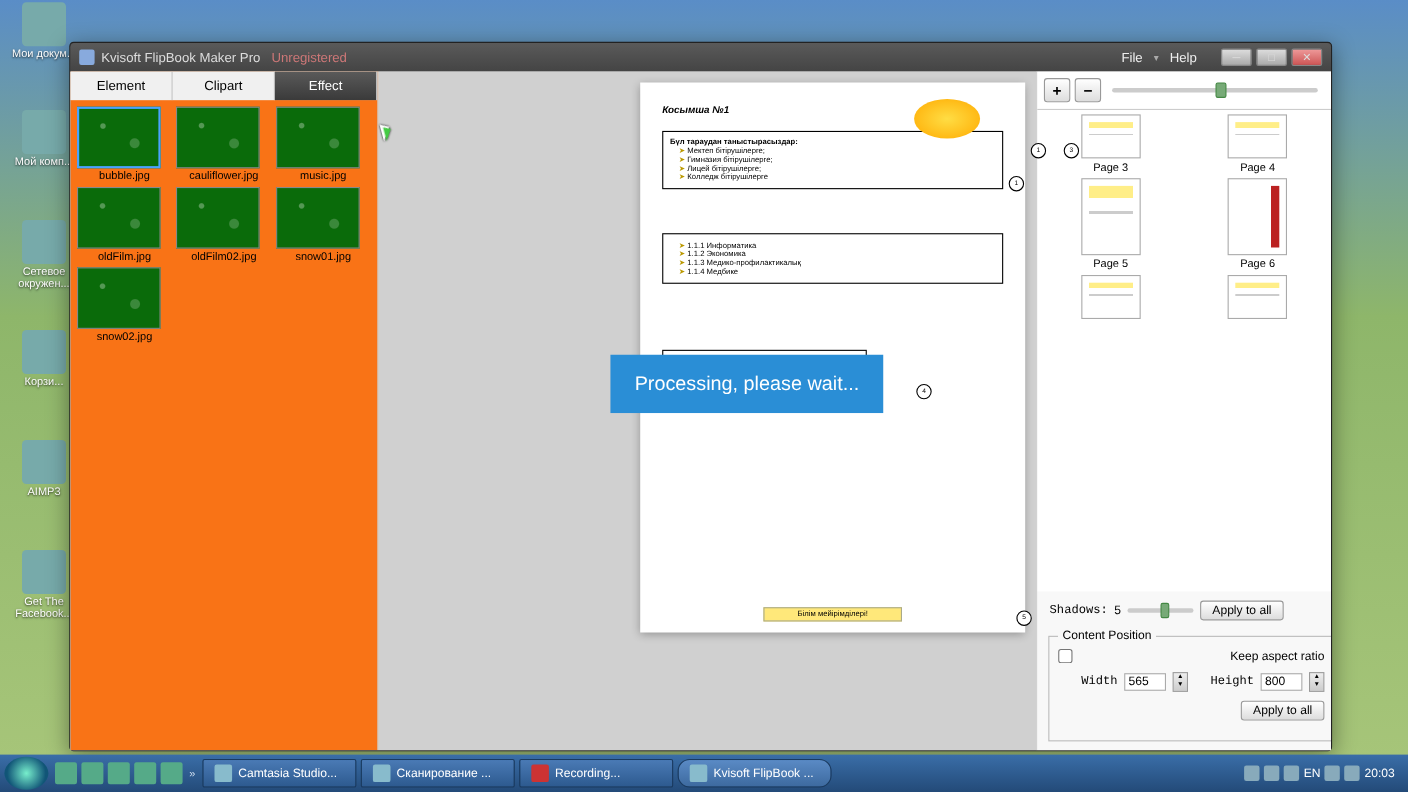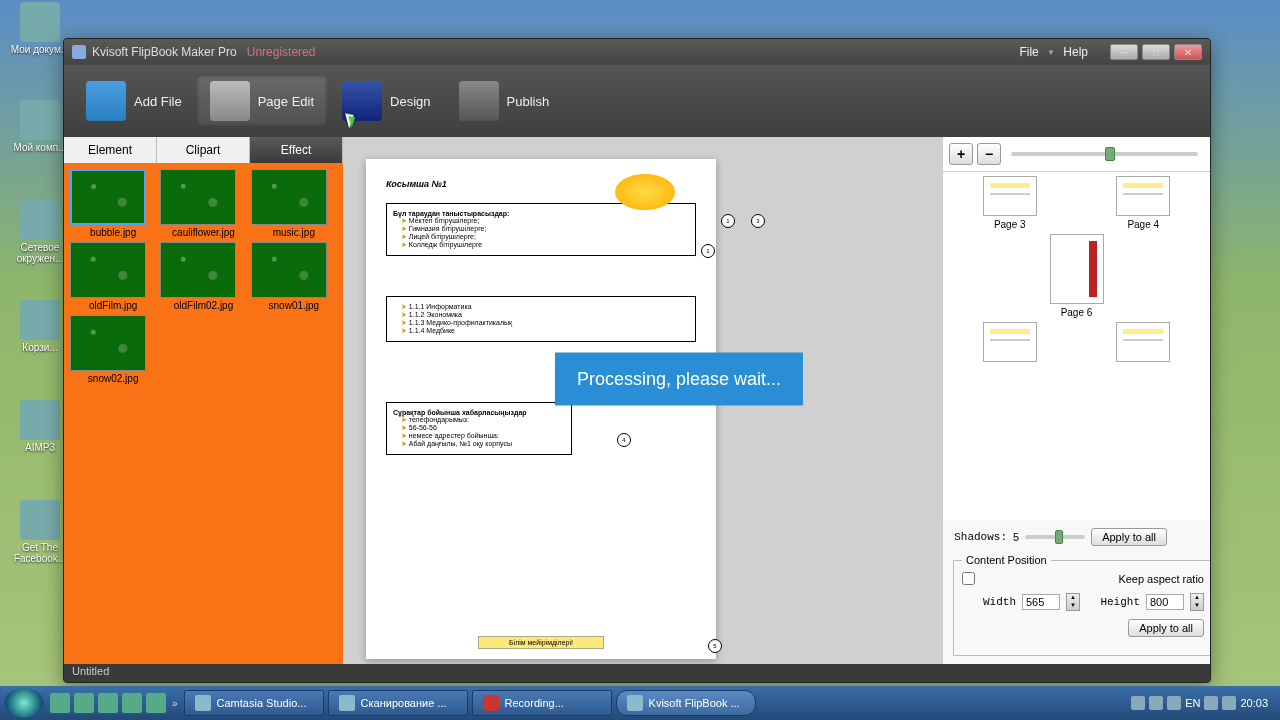--- a/index.html
+++ b/index.html
@@ -38,21 +38,21 @@
 .tab-row { display: flex; background: #e0e0e0; }
 .tab { flex: 1; text-align: center; padding: 6px 0; font-size: 12px; border-right: 1px solid #bbb; cursor: pointer; background: #f0f0f0; }
 .tab.active { background: linear-gradient(#5a5a5a,#3a3a3a); color: #fff; }
 .effect-grid { padding: 6px; display: grid; grid-template-columns: repeat(3,1fr); gap: 4px; }
 .effect-item { text-align: center; font-size: 10px; }
 .effect-thumb { width: 76px; height: 56px; background: #0a6b0a; border: 1px solid #888; margin-bottom: 2px; position: relative; }
 .effect-item.selected .effect-thumb { border: 2px solid #4aa3ff; }
 .effect-thumb::after { content:""; position:absolute; inset:0; background: radial-gradient(circle at 30% 30%, rgba(255,255,255,.3) 2px, transparent 3px), radial-gradient(circle at 70% 60%, rgba(255,255,255,.2) 4px, transparent 5px); }
 
 
-.center { flex: 1; background: #d0d0d0; display: flex; justify-content: flex-start; padding: 22px; position: relative; }
+.center { flex: 1; background: #d0d0d0; display: flex; justify-content: flex-end; padding: 10px; position: relative; }
 .page-canvas { width: 350px; height: 500px; background: #fff; box-shadow: 0 2px 8px rgba(0,0,0,.3); padding: 20px; position: relative; font-size: 7px; }
 .page-title { font-style: italic; font-weight: bold; font-size: 9px; }
 .page-box { border: 1px solid #000; margin-top: 10px; padding: 6px; position: relative; }
 .page-box ul { list-style: none; margin-left: 8px; }
 .page-box li::before { content: "➤ "; color: #b90; }
 .banner { position: absolute; bottom: 10px; left: 50%; transform: translateX(-50%); background: #ffe87a; border: 1px solid #aa8; padding: 2px 30px; font-size: 7px; }
 .node-circle { position: absolute; width: 14px; height: 14px; border: 1px solid #000; border-radius: 50%; font-size: 6px; display: flex; align-items: center; justify-content: center; background: #fff; }
 .processing { position: absolute; left: 50%; top: 46%; transform: translate(-50%,-50%); background: #2a8ed6; color: #fff; padding: 16px 22px; font-size: 18px; margin-left: 36px; }
 
 
@@ -119,38 +119,20 @@
     <span class="menulink">File</span>
       <span style="color:#aaa;font-size:9px">▾</span>
     <span class="menulink">Help</span>
     <div class="winbtns">
       <div class="winbtn">─</div>
       <div class="winbtn">□</div>
       <div class="winbtn close">✕</div>
     </div>
   </div>
 
-  <div class="main-toolbar">
-    <div class="tool-btn">
-        <div class="tb-icon folder"></div>
-        <span>Add File</span>
-      </div>
-    <div class="tool-btn active">
-        <div class="tb-icon edit"></div>
-        <span>Page Edit</span>
-      </div>
-    <div class="tool-btn">
-        <div class="tb-icon design"></div>
-        <span>Design</span>
-      </div>
-    <div class="tool-btn">
-        <div class="tb-icon publish"></div>
-        <span>Publish</span>
-      </div>
-  </div>
 
   <div class="app-body">
 
     <div class="left-panel">
       <div class="tab-row">
         <div class="tab">Element</div>
         <div class="tab">Clipart</div>
         <div class="tab active">Effect</div>
       </div>
       <div class="effect-grid">
@@ -217,20 +199,24 @@
           <div class="thumb-col">
               <div class="page-thumb short"></div>
               <div class="thumb-label">Page 3</div>
             </div>
           <div class="thumb-col">
               <div class="page-thumb short"></div>
               <div class="thumb-label">Page 4</div>
             </div>
         </div>
         <div class="thumb-pair">
+          <div class="thumb-col">
+              <div class="page-thumb"></div>
+              <div class="thumb-label">Page 5</div>
+            </div>
           <div class="thumb-col">
               <div class="page-thumb red"></div>
               <div class="thumb-label">Page 6</div>
             </div>
         </div>
         <div class="thumb-pair">
           <div class="thumb-col">
               <div class="page-thumb short"></div>
             </div>
           <div class="thumb-col">
@@ -269,21 +255,20 @@
               </div>
           </div>
           <div class="prop-row" style="justify-content:flex-end">
             <button class="btn-small">Apply to all</button>
           </div>
         </fieldset>
       </div>
     </div>
   </div>
 
-  <div class="statusbar">Untitled</div>
 </div>
 
 <div class="cursor"></div>
 
 <div class="taskbar">
   <div class="start-btn"></div>
   <div class="ql"></div>
   <div class="ql"></div>
   <div class="ql"></div>
   <div class="ql"></div>

